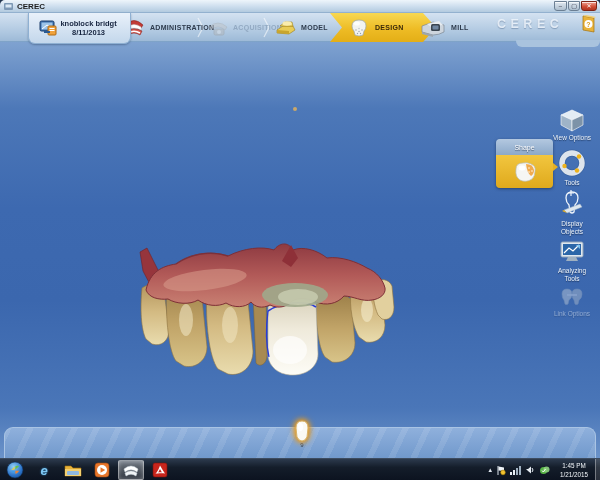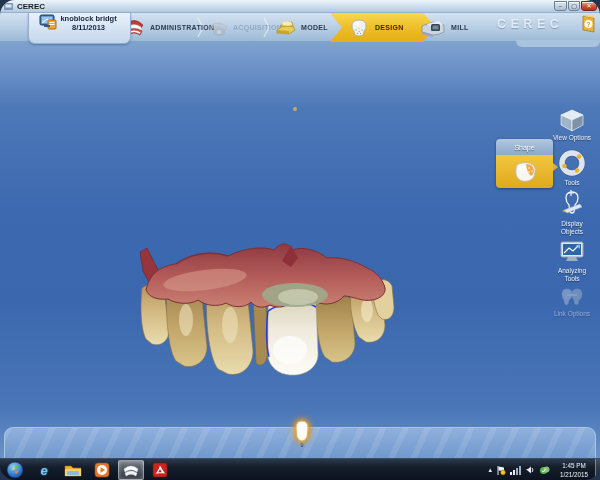--- a/index.html
+++ b/index.html
@@ -1,37 +1,37 @@
 <!DOCTYPE html>
 <html><head>
 <meta charset="utf-8">
 <style>
   html,body{margin:0;padding:0;background:#22344e;font-family:"Liberation Sans",sans-serif;}
   *{box-sizing:border-box;}
-  .screen{position:relative;width:600px;height:480px;overflow:hidden;background:#22344e;border-radius:15px;}
+  .screen{position:relative;width:600px;height:480px;overflow:hidden;background:#22344e;}
 
   
   .app{position:absolute;left:0;top:0;width:600px;height:458px;border-radius:5px 5px 0 0;overflow:hidden;}
   .titlebar{position:absolute;left:0;top:0;width:600px;height:13px;
     background:linear-gradient(180deg,#eef5fb,#c9dbec 60%,#b3cadf);
     border-bottom:1px solid #93b1cf;display:flex;align-items:center;padding:0 4px;}
   .titlebar .wtitle{font-size:8px;color:#1c1c1c;margin-left:4px;font-weight:bold;}
   .winbtns{position:absolute;right:3px;top:1px;display:flex;gap:1px;}
   .wbtn{height:10px;border:1px solid #6b7f93;border-radius:0 0 3px 3px;font-size:6px;line-height:8px;
     text-align:center;color:#fff;background:linear-gradient(#dfe8f0,#aebfcf);box-shadow:inset 0 1px 0 rgba(255,255,255,.7);}
   .wbtn.min{width:13px;color:#223;}
   .wbtn.max{width:12px;color:#223;}
   .wbtn.close{width:16px;background:linear-gradient(#f2a294,#cf4a33 60%,#b03422);border-color:#7e2416;}
 
   
   .navbar{position:absolute;left:0;top:13px;width:600px;height:29px;
     background:linear-gradient(180deg,#d4e2f1,#aec7e0 70%,#9dbad7);border-bottom:1px solid #7fa3c8;}
   .patient-tab{position:absolute;left:28px;top:13px;width:103px;height:31px;z-index:6;
     background:linear-gradient(180deg,#e9f1fa,#c3d7eb);border:1px solid #8fb0d2;border-top:none;
-    border-radius:0 0 7px 7px;display:flex;align-items:flex-start;padding:1px 10px;box-shadow:0 1px 2px rgba(20,40,70,.35);}
+    border-radius:0 0 7px 7px;display:flex;align-items:center;padding:1px 10px;box-shadow:0 1px 2px rgba(20,40,70,.35);}
   .patient-text{flex:1;text-align:center;font-size:7.5px;font-weight:bold;color:#16243f;line-height:1.25;}
   .phase{position:absolute;top:13px;height:29px;display:flex;align-items:center;gap:4px;z-index:2;}
   .phase .plabel{font-size:7px;font-weight:bold;color:#2d3a4c;letter-spacing:.3px;}
   .phase.disabled .plabel{color:#92a9c2;}
   .phase.disabled svg{opacity:.42;filter:grayscale(1);}
   .design-arrow{position:absolute;left:330px;top:13px;width:106px;height:29px;z-index:1;
     background:linear-gradient(180deg,#f8d852,#eebc25 55%,#e3ae16);
     clip-path:polygon(0 0,calc(100% - 13px) 0,100% 50%,calc(100% - 13px) 100%,0 100%,12px 50%);
     display:flex;align-items:center;gap:5px;padding-left:18px;}
   .design-arrow .plabel{font-size:7px;font-weight:bold;color:#39290a;letter-spacing:.3px;}

